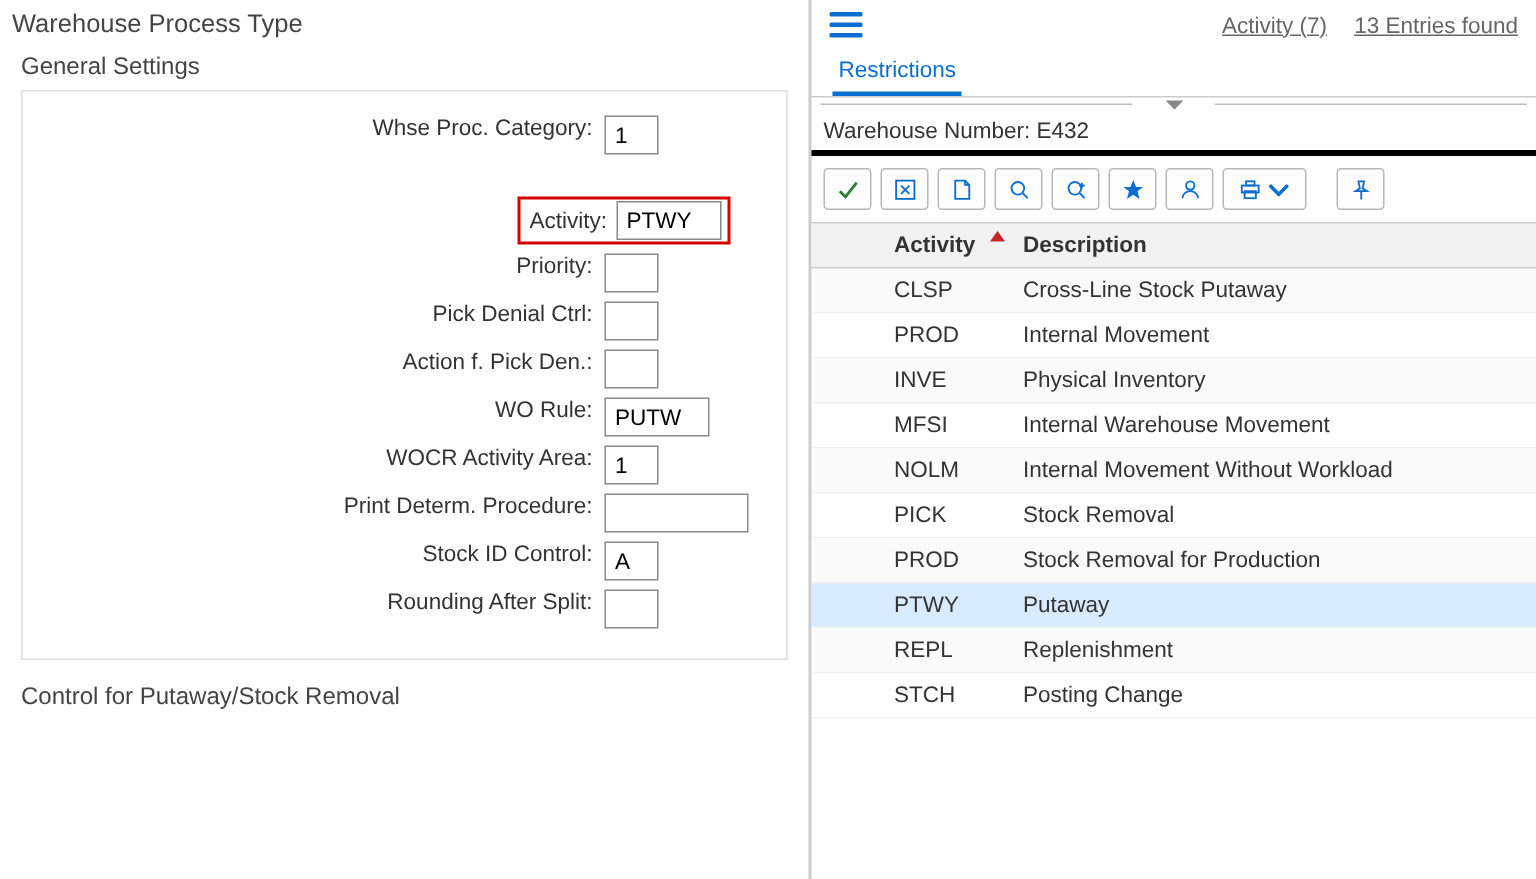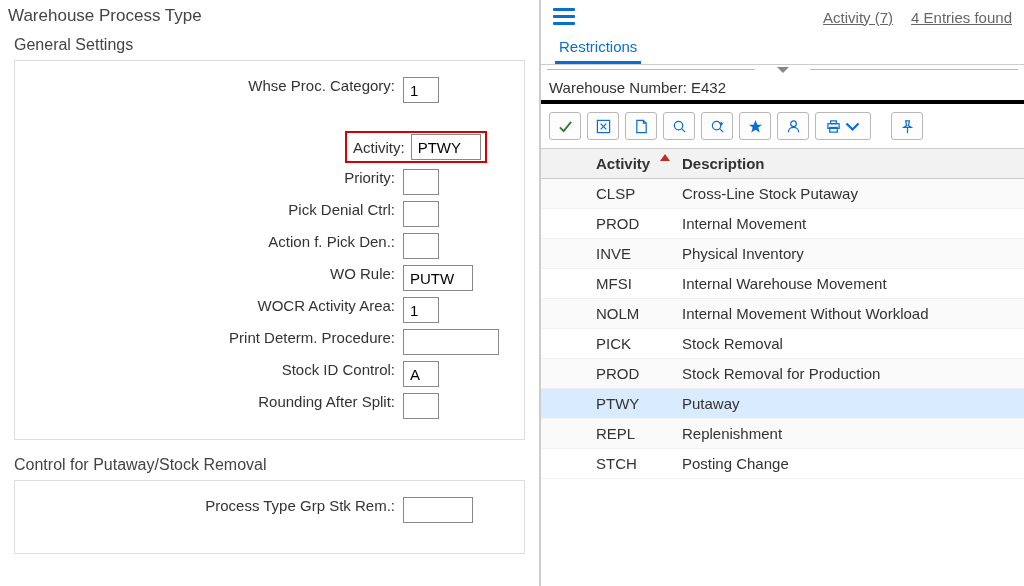--- a/index.html
+++ b/index.html
@@ -234,36 +234,30 @@
         <div class="form-label">Stock ID Control:</div>
         <input class="form-input w-small" value="A" style="">
       </div>
       <div class="form-row">
         <div class="form-label">Rounding After Split:</div>
         <input class="form-input w-small" value="" style="">
       </div>
     </div>
 
     <div class="subsection-title">Control for Putaway/Stock Removal</div>
-    <div class="inner-box" style="padding-bottom:24px;">
-      <div class="form-row">
-        <div class="form-label">Process Type Grp Stk Rem.:</div>
-        <input class="form-input w-med" value="" style="">
-      </div>
-    </div>
   </div>
 
   <div class="right">
     <div class="right-topbar">
       <div class="hamburger">
           <span></span>
         </div>
       <div class="title-area">
         <span>Activity (7)</span>
-        <span>4 Entries found</span>
+        <span>13 Entries found</span>
       </div>
     </div>
     <div class="right-tabs">
       <div class="right-tab">Restrictions</div>
     </div>
 
     <div class="collapse-bar">
       <div class="collapse-chevron"></div>
     </div>
 

